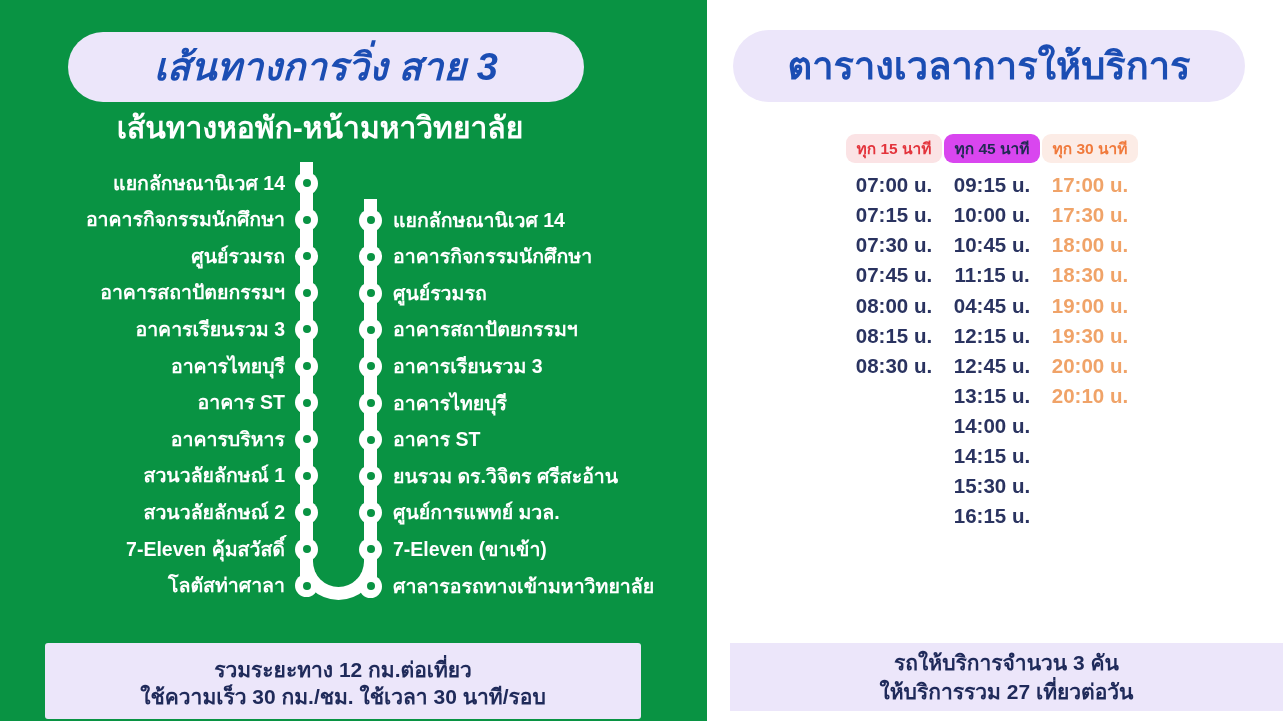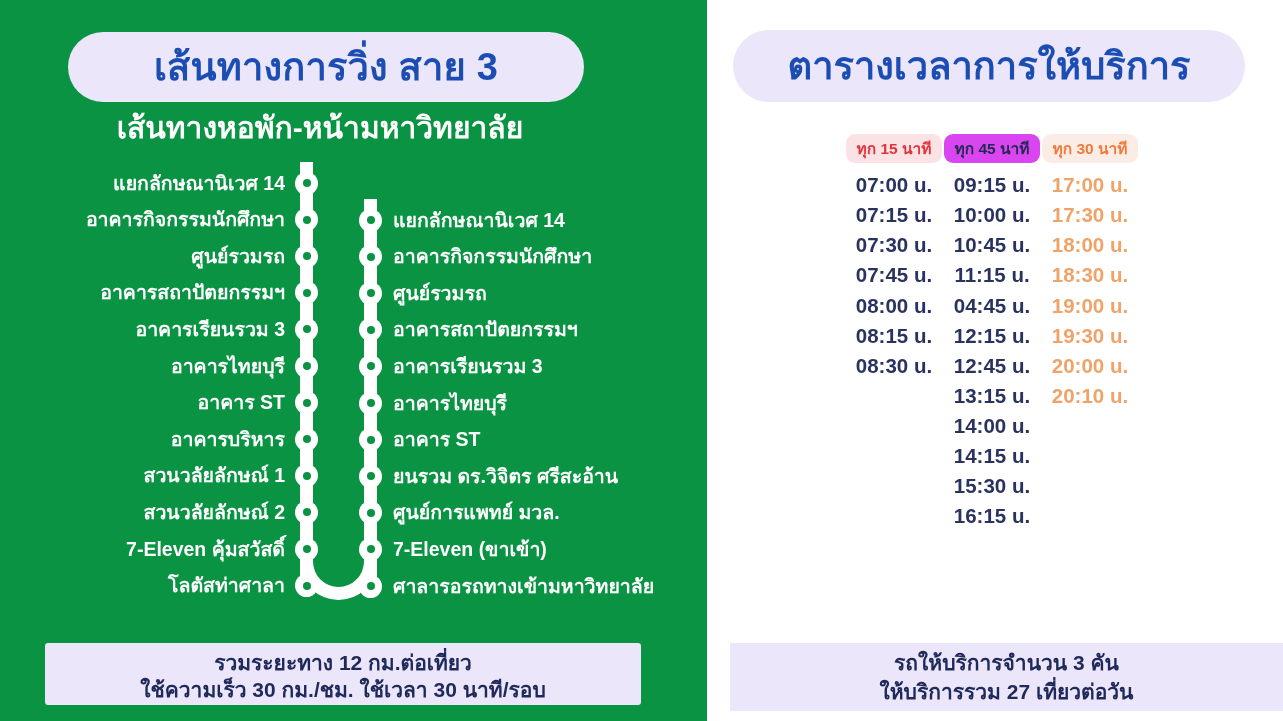--- a/index.html
+++ b/index.html
@@ -25,20 +25,21 @@
   }
 
   .title-pill {
     position: absolute;
     background: #ece6fa;
     border-radius: 60px;
     display: flex;
     align-items: center;
     justify-content: center;
     text-align: center;
+    font-style: italic;
   }
   #route-title-pill {
     left: 68px; top: 32px;
     width: 516px; height: 70px;
   }
   #route-title-text {
     color: #1b4db3;
     font-size: 38px;
     font-weight: bold;
     line-height: 1;
@@ -111,21 +112,21 @@
   }
   .station-label.right-side {
     left: 393px;
     text-align: left;
   }
 
   
   #left-note {
     position: absolute;
     left: 45px; top: 643px;
-    width: 596px; height: 62px;
+    width: 596px; height: 76px;
     background: #ece6fa;
     border-radius: 3px;
     display: flex;
     flex-direction: column;
     align-items: center;
     justify-content: center;
     gap: 4px;
     padding-top: 4px;
   }
   #left-note .line {

